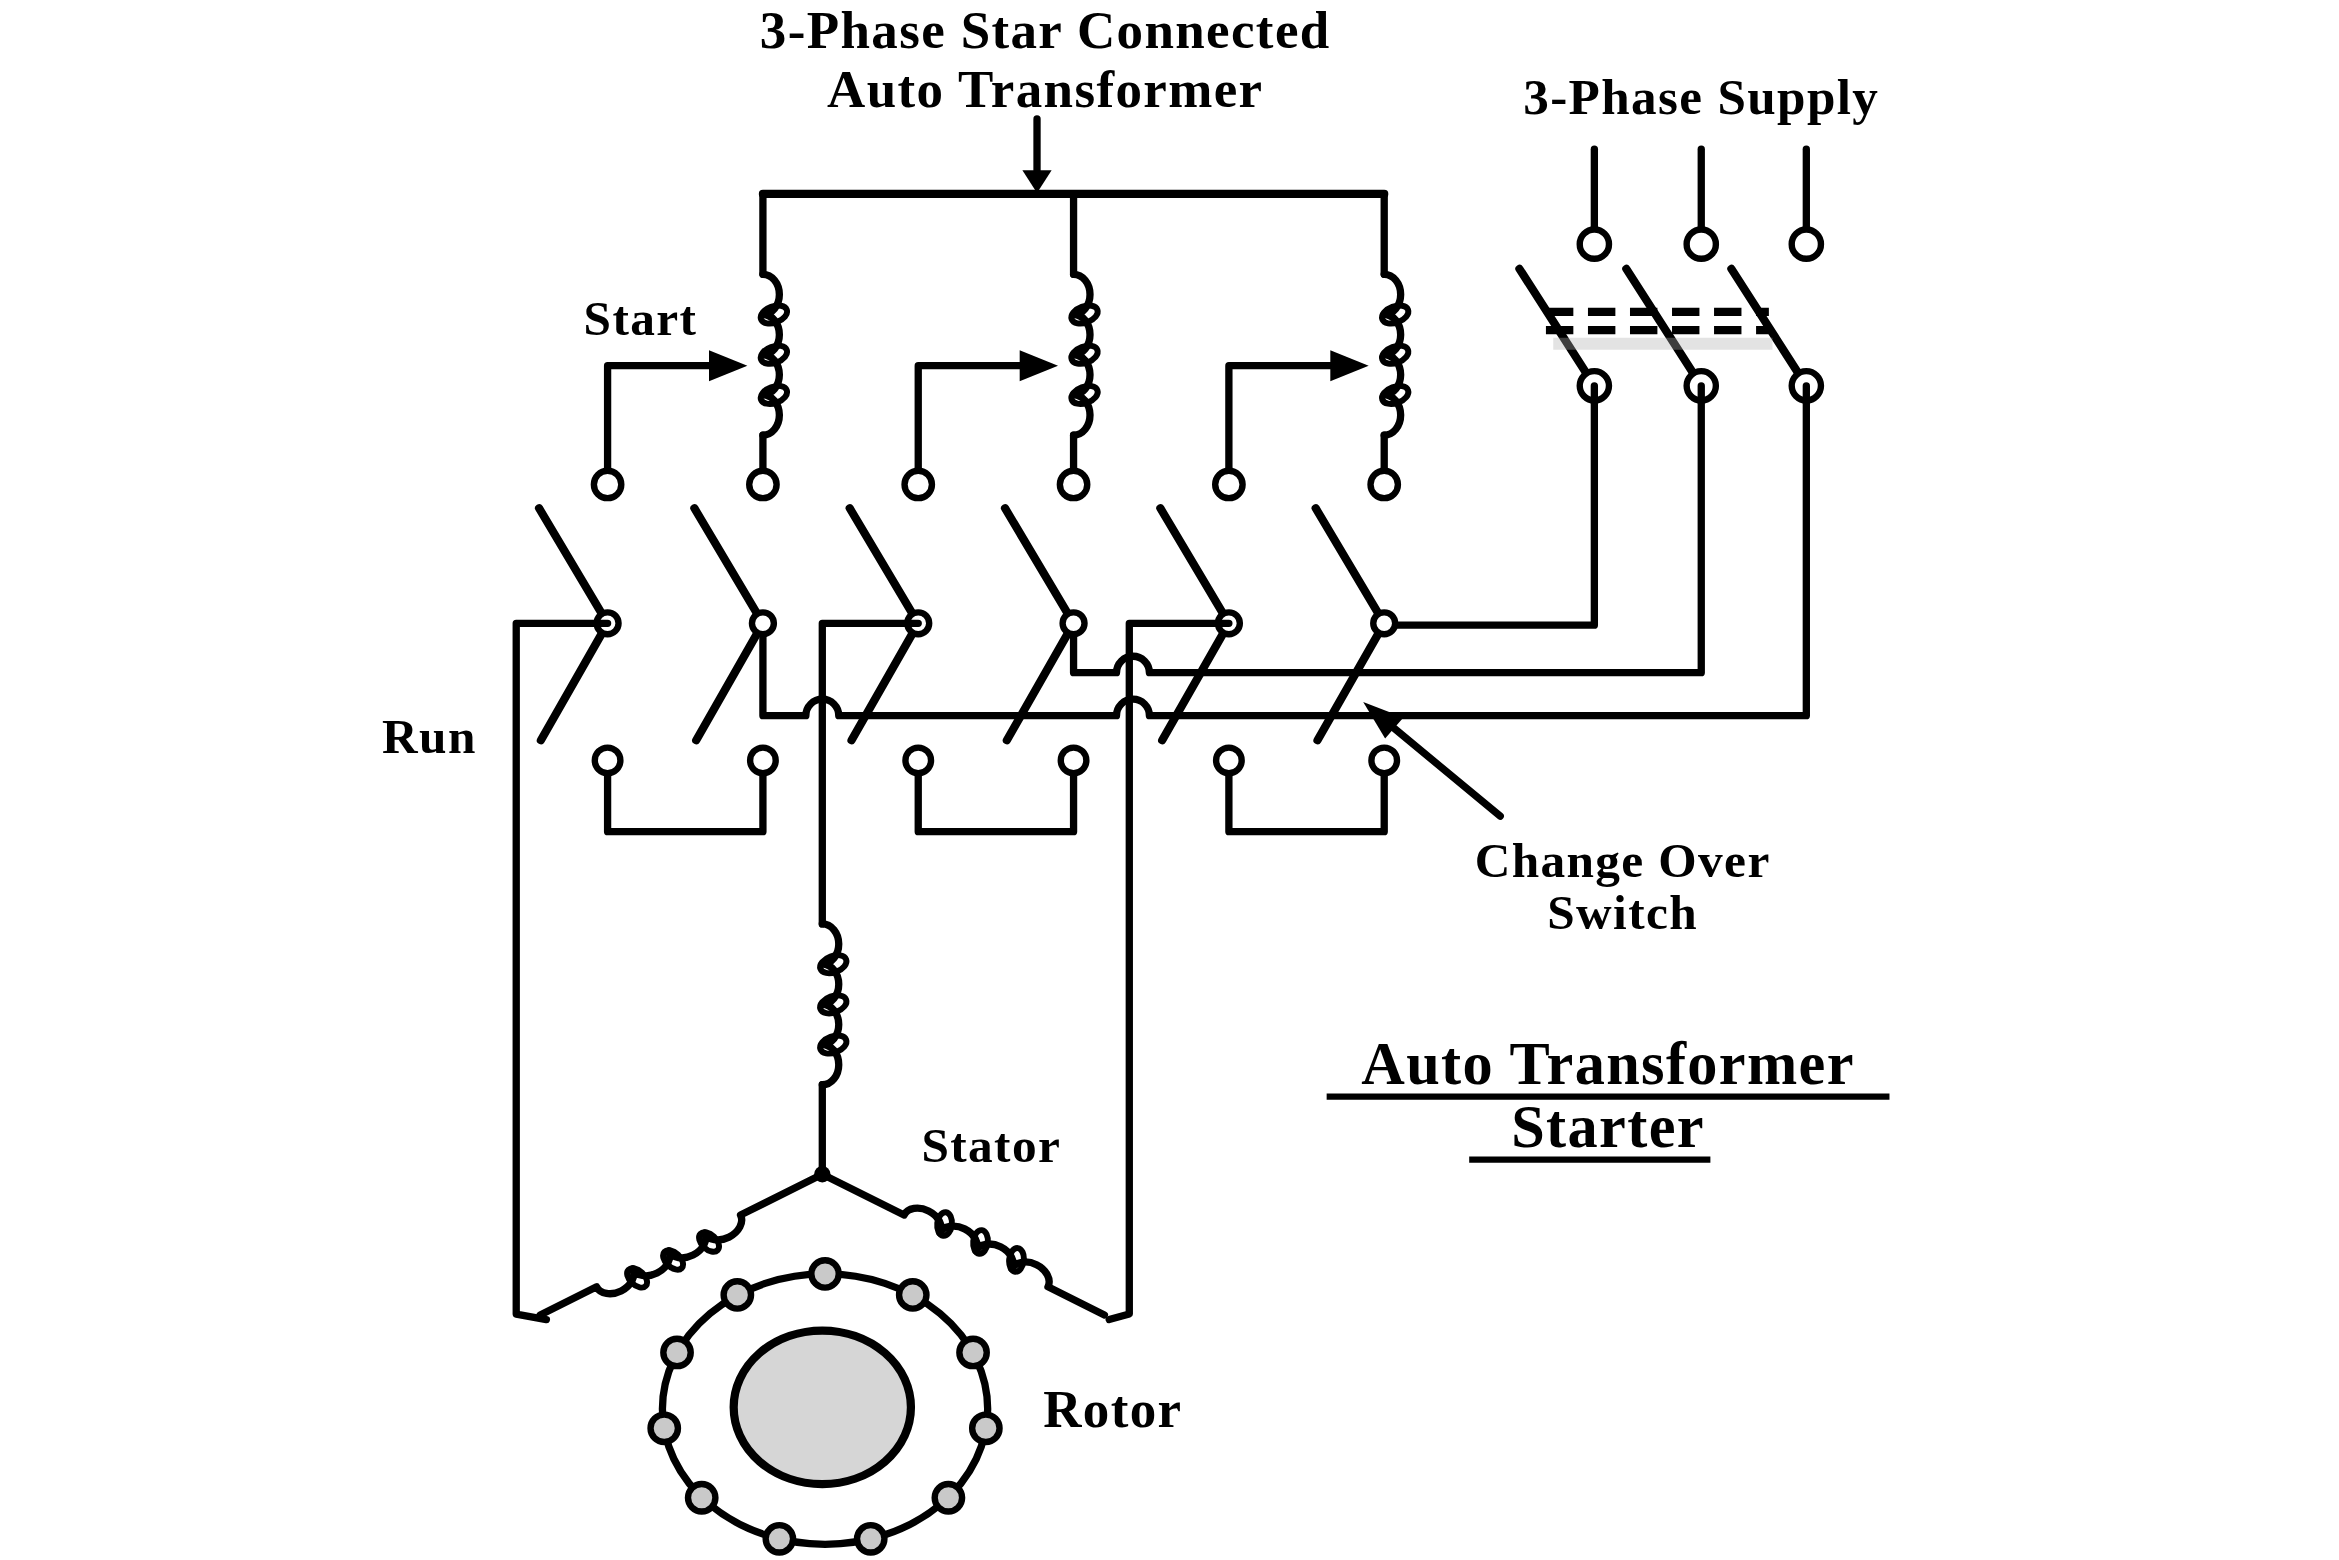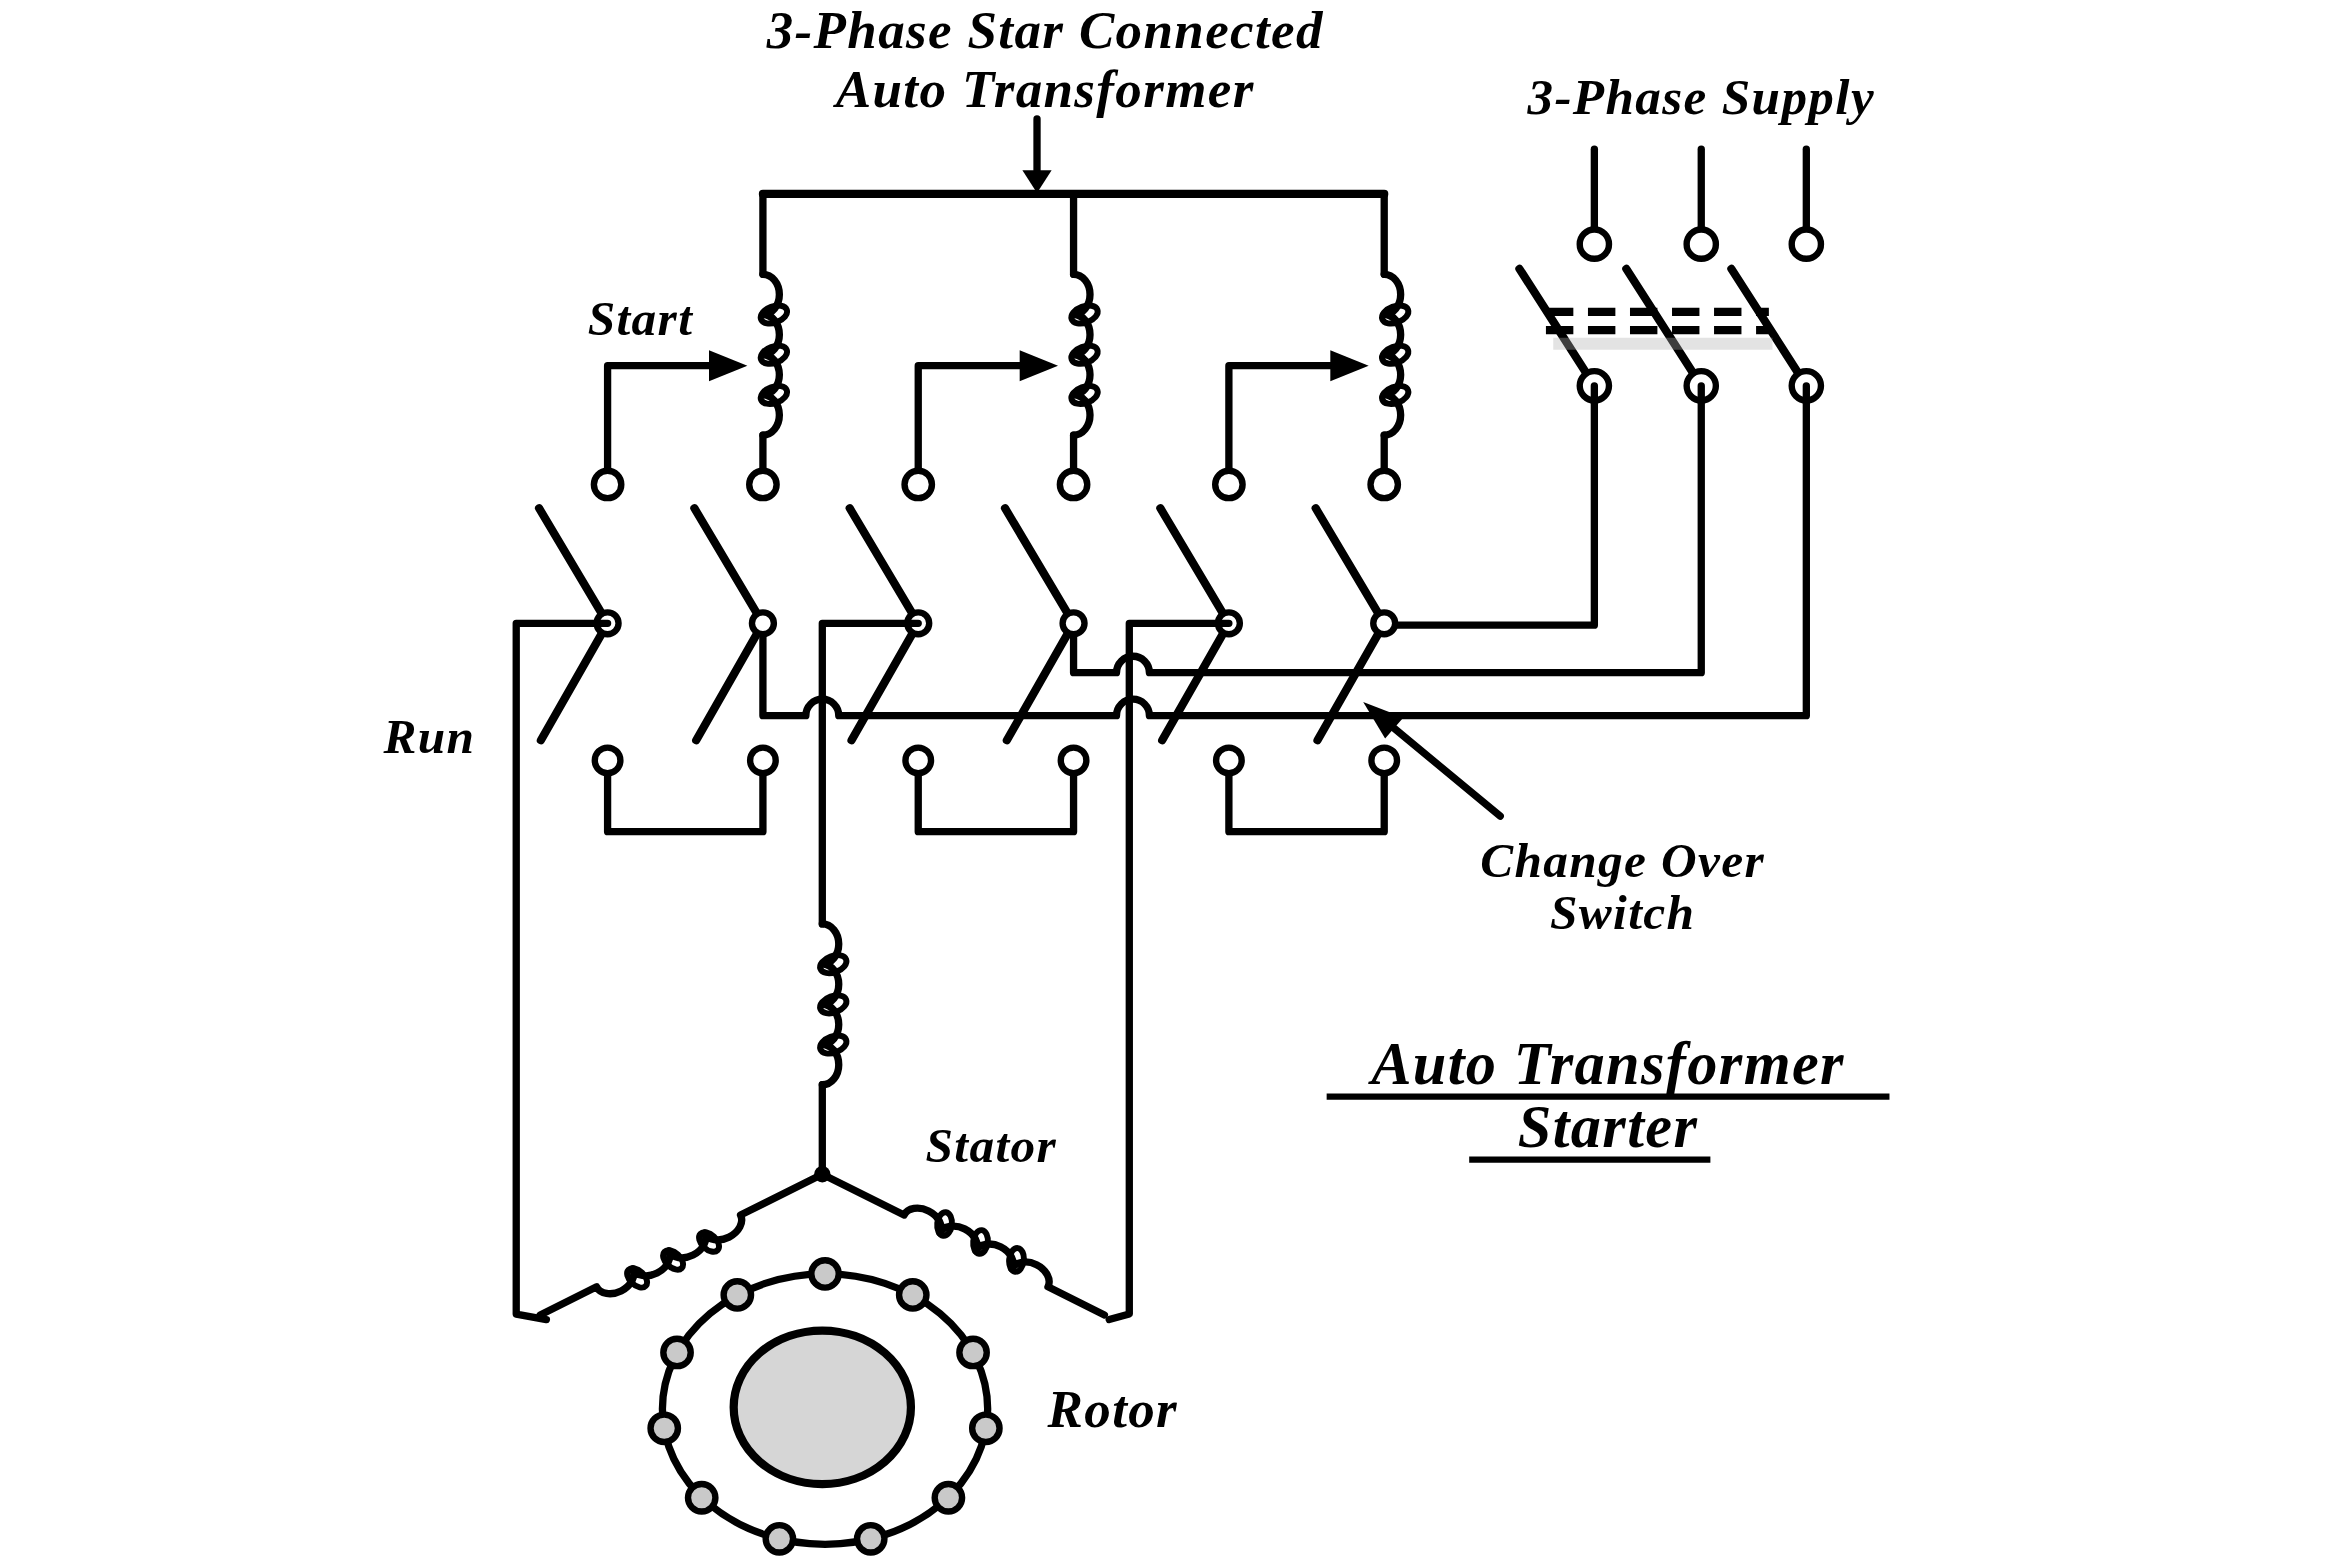--- a/index.html
+++ b/index.html
@@ -1,16 +1,16 @@
 <!DOCTYPE html>
 <html style="font-size:14.6px"><head>
 <meta charset="utf-8">
 <style>
   html,body{margin:0;padding:0;background:#ffffff;}
-  .stage{position:relative;width:2002px;height:1561px;background:#fff;overflow:hidden;font-style:italic;}
+  .stage{position:relative;width:2002px;height:1561px;background:#fff;overflow:hidden;}
   svg{display:block;width:2339px;height:1561px;}
   .w  {fill:none;stroke:#000;stroke-width:8;stroke-linecap:round;stroke-linejoin:round;}
   .w9 {fill:none;stroke:#000;stroke-width:9;stroke-linecap:round;stroke-linejoin:round;}
   .w6 {fill:none;stroke:#000;stroke-width:6.5;}
   .dash{fill:none;stroke:#000;stroke-width:9;stroke-dasharray:30 16;}
   .shadow{stroke:#b0b0b0;stroke-width:13;opacity:.35;}
   .node{fill:#fff;stroke:#000;stroke-width:7;}
   .solid{fill:#000;stroke:none;}
   .bar{fill:#c9c9c9;stroke:#000;stroke-width:7;}
   .core{fill:#d6d6d6;stroke:#000;stroke-width:9;}

